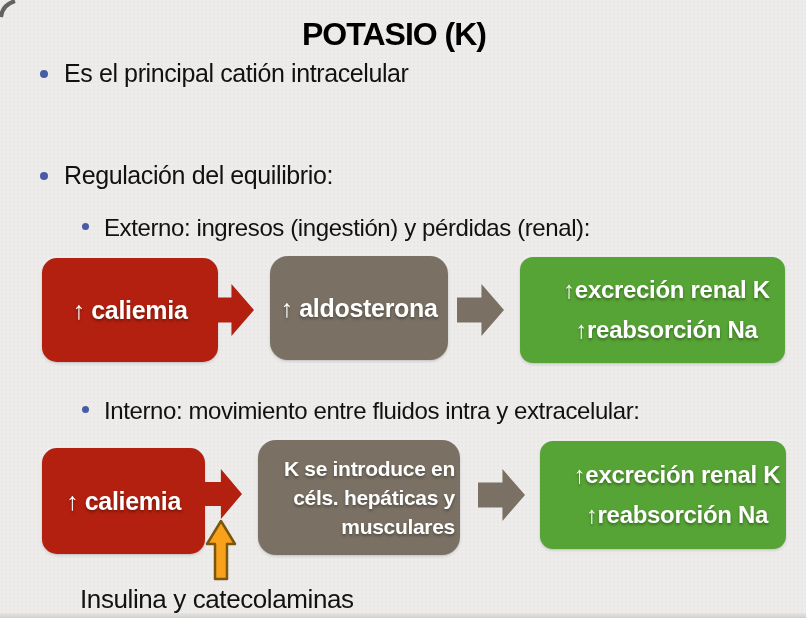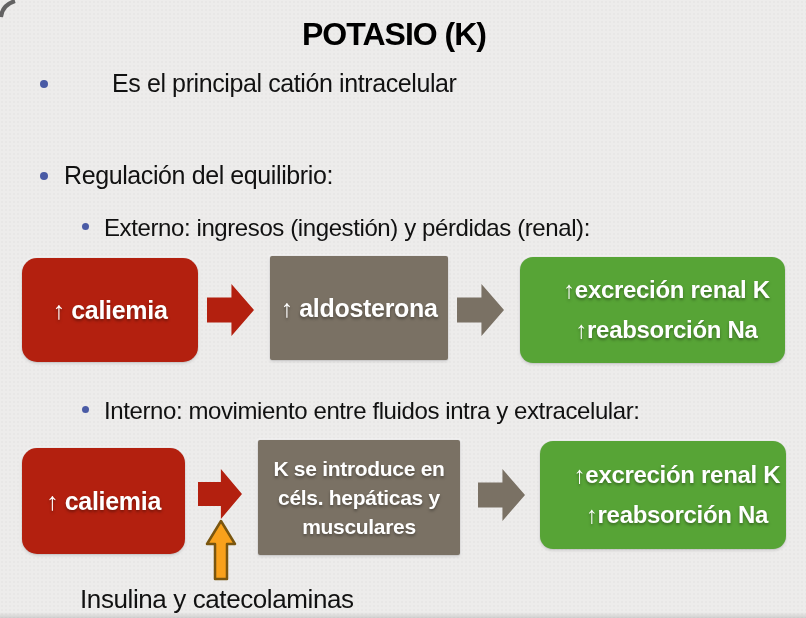--- a/index.html
+++ b/index.html
@@ -50,22 +50,22 @@
 
   .wrap-constraint{max-width:712px;}
 
   .box{
     position:absolute;
     display:flex;flex-direction:column;align-items:center;justify-content:center;
     color:#fff;font-weight:bold;text-align:center;
     text-shadow:0 2px 3px rgba(0,0,0,0.35);
     box-shadow:0 1px 3px rgba(0,0,0,0.25), 0 0 0 2px rgba(255,255,255,0.35);
   }
-  .box.red{background:#b3200f;border-radius:15px;}
-  .box.gray{background:#7a7164;border-radius:2px;}
+  .box.red{background:#b3200f;border-radius:15px;margin-left:20px;}
+  .box.gray{background:#7a7164;border-radius:18px;text-align:right;}
   .box.green{background:#57a436;border-radius:13px;}
   .box .ln{display:block;margin-left:28px;}
 
   .cause-text{font-size:25px;letter-spacing:-0.3px;}
   .mediator-text{font-size:25px;letter-spacing:-0.3px;}
   .mediator-text.small{font-size:21px;line-height:29px;letter-spacing:-0.3px;max-width:192px;}
   .effect-ln{font-size:24px;line-height:40px;letter-spacing:-0.3px;}
 
   .block-arrow{
     position:absolute;
@@ -85,21 +85,21 @@
 <body>
 
 <div class="slide">
 
   <svg class="corner-mark" width="20" height="20" viewBox="0 0 20 20">
     <path d="M1,17 Q2,5 15,1" stroke="#4a4a4a" stroke-width="4" fill="none" opacity="0.85"></path>
   </svg>
 
   <h1 class="title">POTASIO (K)</h1>
 
-  <div class="line" style="left:40px;top:66px;gap:48px;">
+  <div class="line" style="left:40px;top:56px;">
     <span class="dot"></span>
     <span>Es el principal catión intracelular</span>
   </div>
 
 
   <div class="line" style="left:40px;top:158px;">
     <span class="dot"></span>
     <span>Regulación del equilibrio:</span>
   </div>
 

